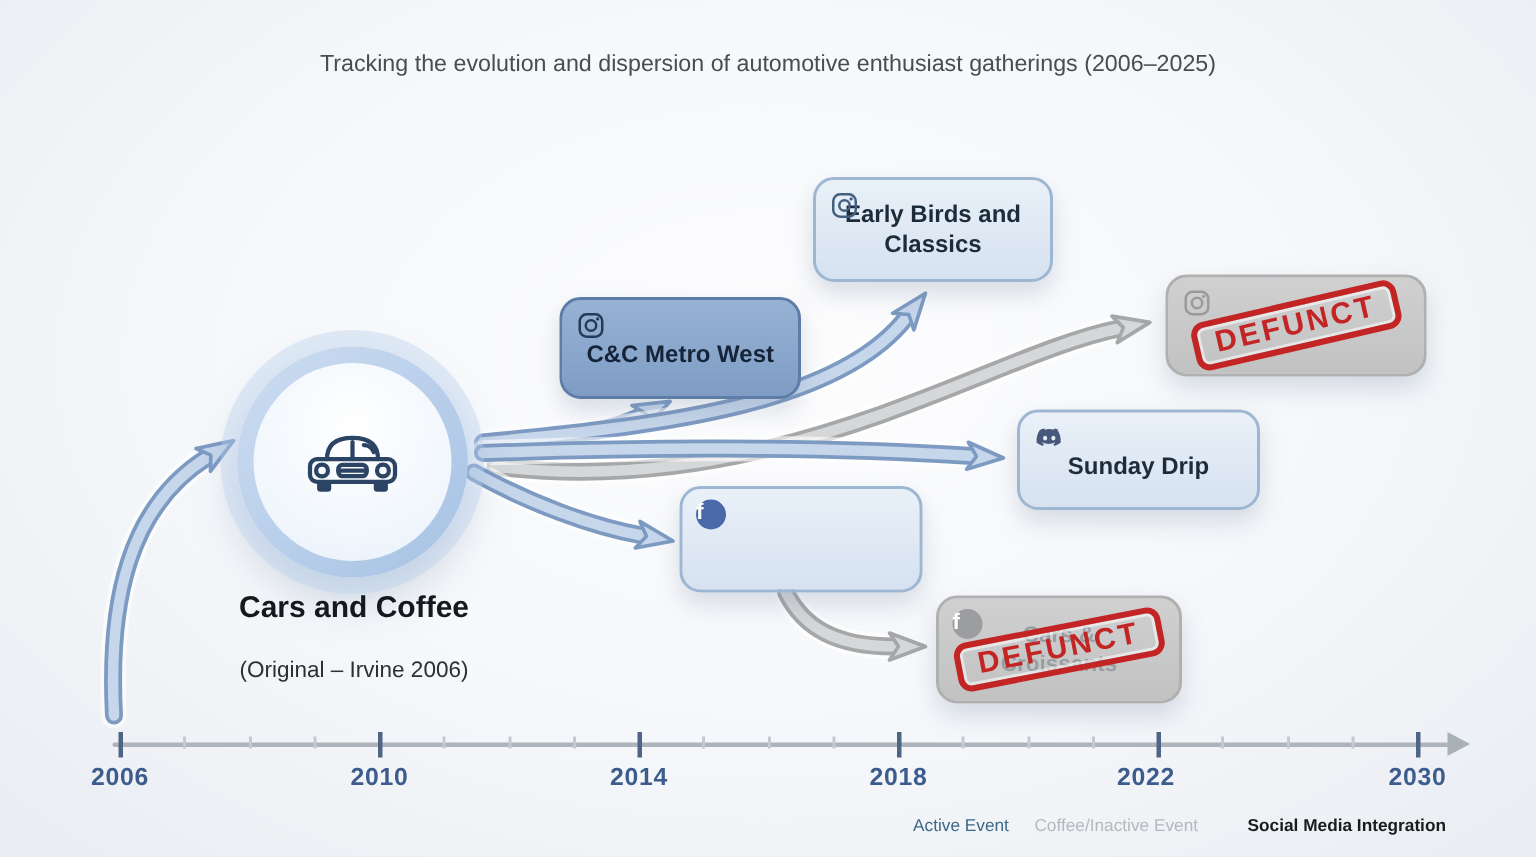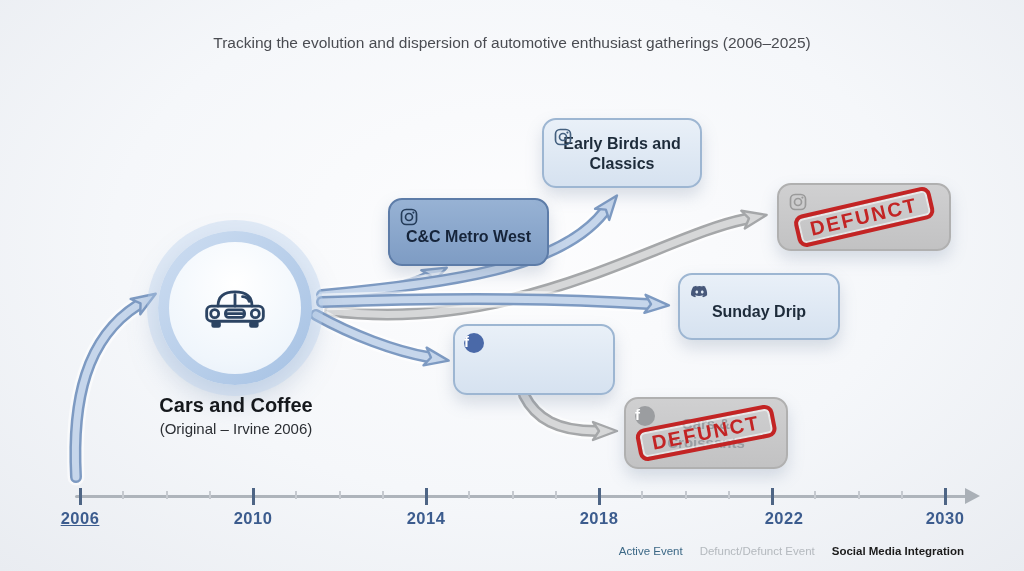--- a/index.html
+++ b/index.html
@@ -21,21 +21,21 @@
   .ei-g{fill:none;stroke:#d6d7d8;stroke-width:7;stroke-linecap:round;}
   
   .hub{position:absolute;left:158px;top:231px;width:154px;height:154px;border-radius:50%;z-index:3;
     background:linear-gradient(135deg,#cdddf1,#a6c2e4);
     box-shadow:0 0 0 11px rgba(185,208,236,.38), 0 14px 30px rgba(115,140,175,.35);}
   .hub-inner{position:absolute;inset:11px;border-radius:50%;
     background:radial-gradient(circle at 50% 32%,#ffffff 0%,#f0f6fc 70%,#e6eef8 100%);
     display:flex;align-items:center;justify-content:center;}
   .hub-label-wrap{position:absolute;left:116px;top:394px;width:240px;text-align:center;z-index:3;}
   .hub-label{font-size:20px;font-weight:700;color:#15181c;}
-  .hub-sublabel{font-size:15px;color:#2c2f34;margin-top:3px;}
+  .hub-sublabel{font-size:15px;color:#2c2f34;margin-top:21px;}
   
   .node{position:absolute;border-radius:14px;z-index:3;display:flex;align-items:center;justify-content:center;
     box-shadow:0 8px 16px rgba(110,130,160,.25);}
   .node .picon{position:absolute;top:7px;left:9px;width:20px;height:20px;display:block;}
   .node .nlabel{font-weight:700;text-align:center;line-height:1.25;padding-top:10px;}
   .n-active{background:linear-gradient(180deg,#e9f0f8,#d6e2f0);border:2px solid #9db6d2;}
   .n-active .nlabel{font-size:16px;color:#1d2b3a;}
   .n-highlight{background:linear-gradient(180deg,#97b2d4,#7e9cc4);border:2px solid #5d7ca8;}
   .n-highlight .nlabel{font-size:16px;color:#16243a;}
   .n-defunct{background:linear-gradient(180deg,#d0d0d1,#c2c2c3);border:2px solid #b0b0b0;}
@@ -135,21 +135,21 @@
         <rect x="11" y="38" width="10" height="7" rx="2.5" fill="#2c4463"></rect>
         <rect x="51" y="38" width="10" height="7" rx="2.5" fill="#2c4463"></rect>
       </svg>
     </div>
   </div>
   <div class="hub-label-wrap">
     <div class="hub-label">Cars and Coffee</div>
     <div class="hub-sublabel">(Original – Irvine 2006)</div>
   </div>
 
-  <div class="node n-highlight" style="left:388px;top:198px;width:157px;height:64px;">
+  <div class="node n-highlight" style="left:373px;top:198px;width:157px;height:64px;">
     <span class="picon">
       <svg width="20" height="20" viewBox="0 0 24 24" style="color:#243c5a;">
         <rect x="3" y="3" width="18" height="18" rx="5.5" fill="none" stroke="currentColor" stroke-width="2"></rect>
         <circle cx="12" cy="12" r="4.2" fill="none" stroke="currentColor" stroke-width="2"></circle>
         <circle cx="17.3" cy="6.7" r="1.3" fill="currentColor"></circle>
       </svg>
     </span>
     <span class="nlabel">C&amp;C Metro West</span>
   </div>
 
@@ -213,27 +213,27 @@
         <div class="tick-major" style="left: 597.5px;"></div>
         <div class="tick-minor" style="left: 641.25px;"></div>
         <div class="tick-minor" style="left: 684.5px;"></div>
         <div class="tick-minor" style="left: 727.75px;"></div>
         <div class="tick-major" style="left: 770.5px;"></div>
         <div class="tick-minor" style="left: 814.25px;"></div>
         <div class="tick-minor" style="left: 857.5px;"></div>
         <div class="tick-minor" style="left: 900.75px;"></div>
         <div class="tick-major" style="left: 943.5px;"></div>
       </div>
-    <span class="tl-year" style="left:80px;text-decoration:underline;">2006</span>
+    <span class="tl-year" style="left:80px;">2006</span>
     <span class="tl-year" style="left:253px;">2010</span>
     <span class="tl-year" style="left:426px;">2014</span>
     <span class="tl-year" style="left:599px;">2018</span>
-    <span class="tl-year" style="left:784px;">2022</span>
+    <span class="tl-year" style="left:764px;">2022</span>
     <span class="tl-year" style="left:945px;">2030</span>
   </div>
 
   <div class="legend">
     <span style="color: rgb(60, 104, 134);">Active Event</span>
-    <span style="color: rgb(180, 185, 190);">Defunct/Defunct Event</span>
-    <span class="lg-social" style="color: rgb(27, 27, 27);">Social Media Integration</span>
+    <span style="color: rgb(180, 185, 190);">Coffee/Inactive Event</span>
+    <span class="lg-social" style="color: rgb(27, 27, 27); margin-left: 16px;">Social Media Integration</span>
   </div>
 
 </div>
 
 </body></html>

